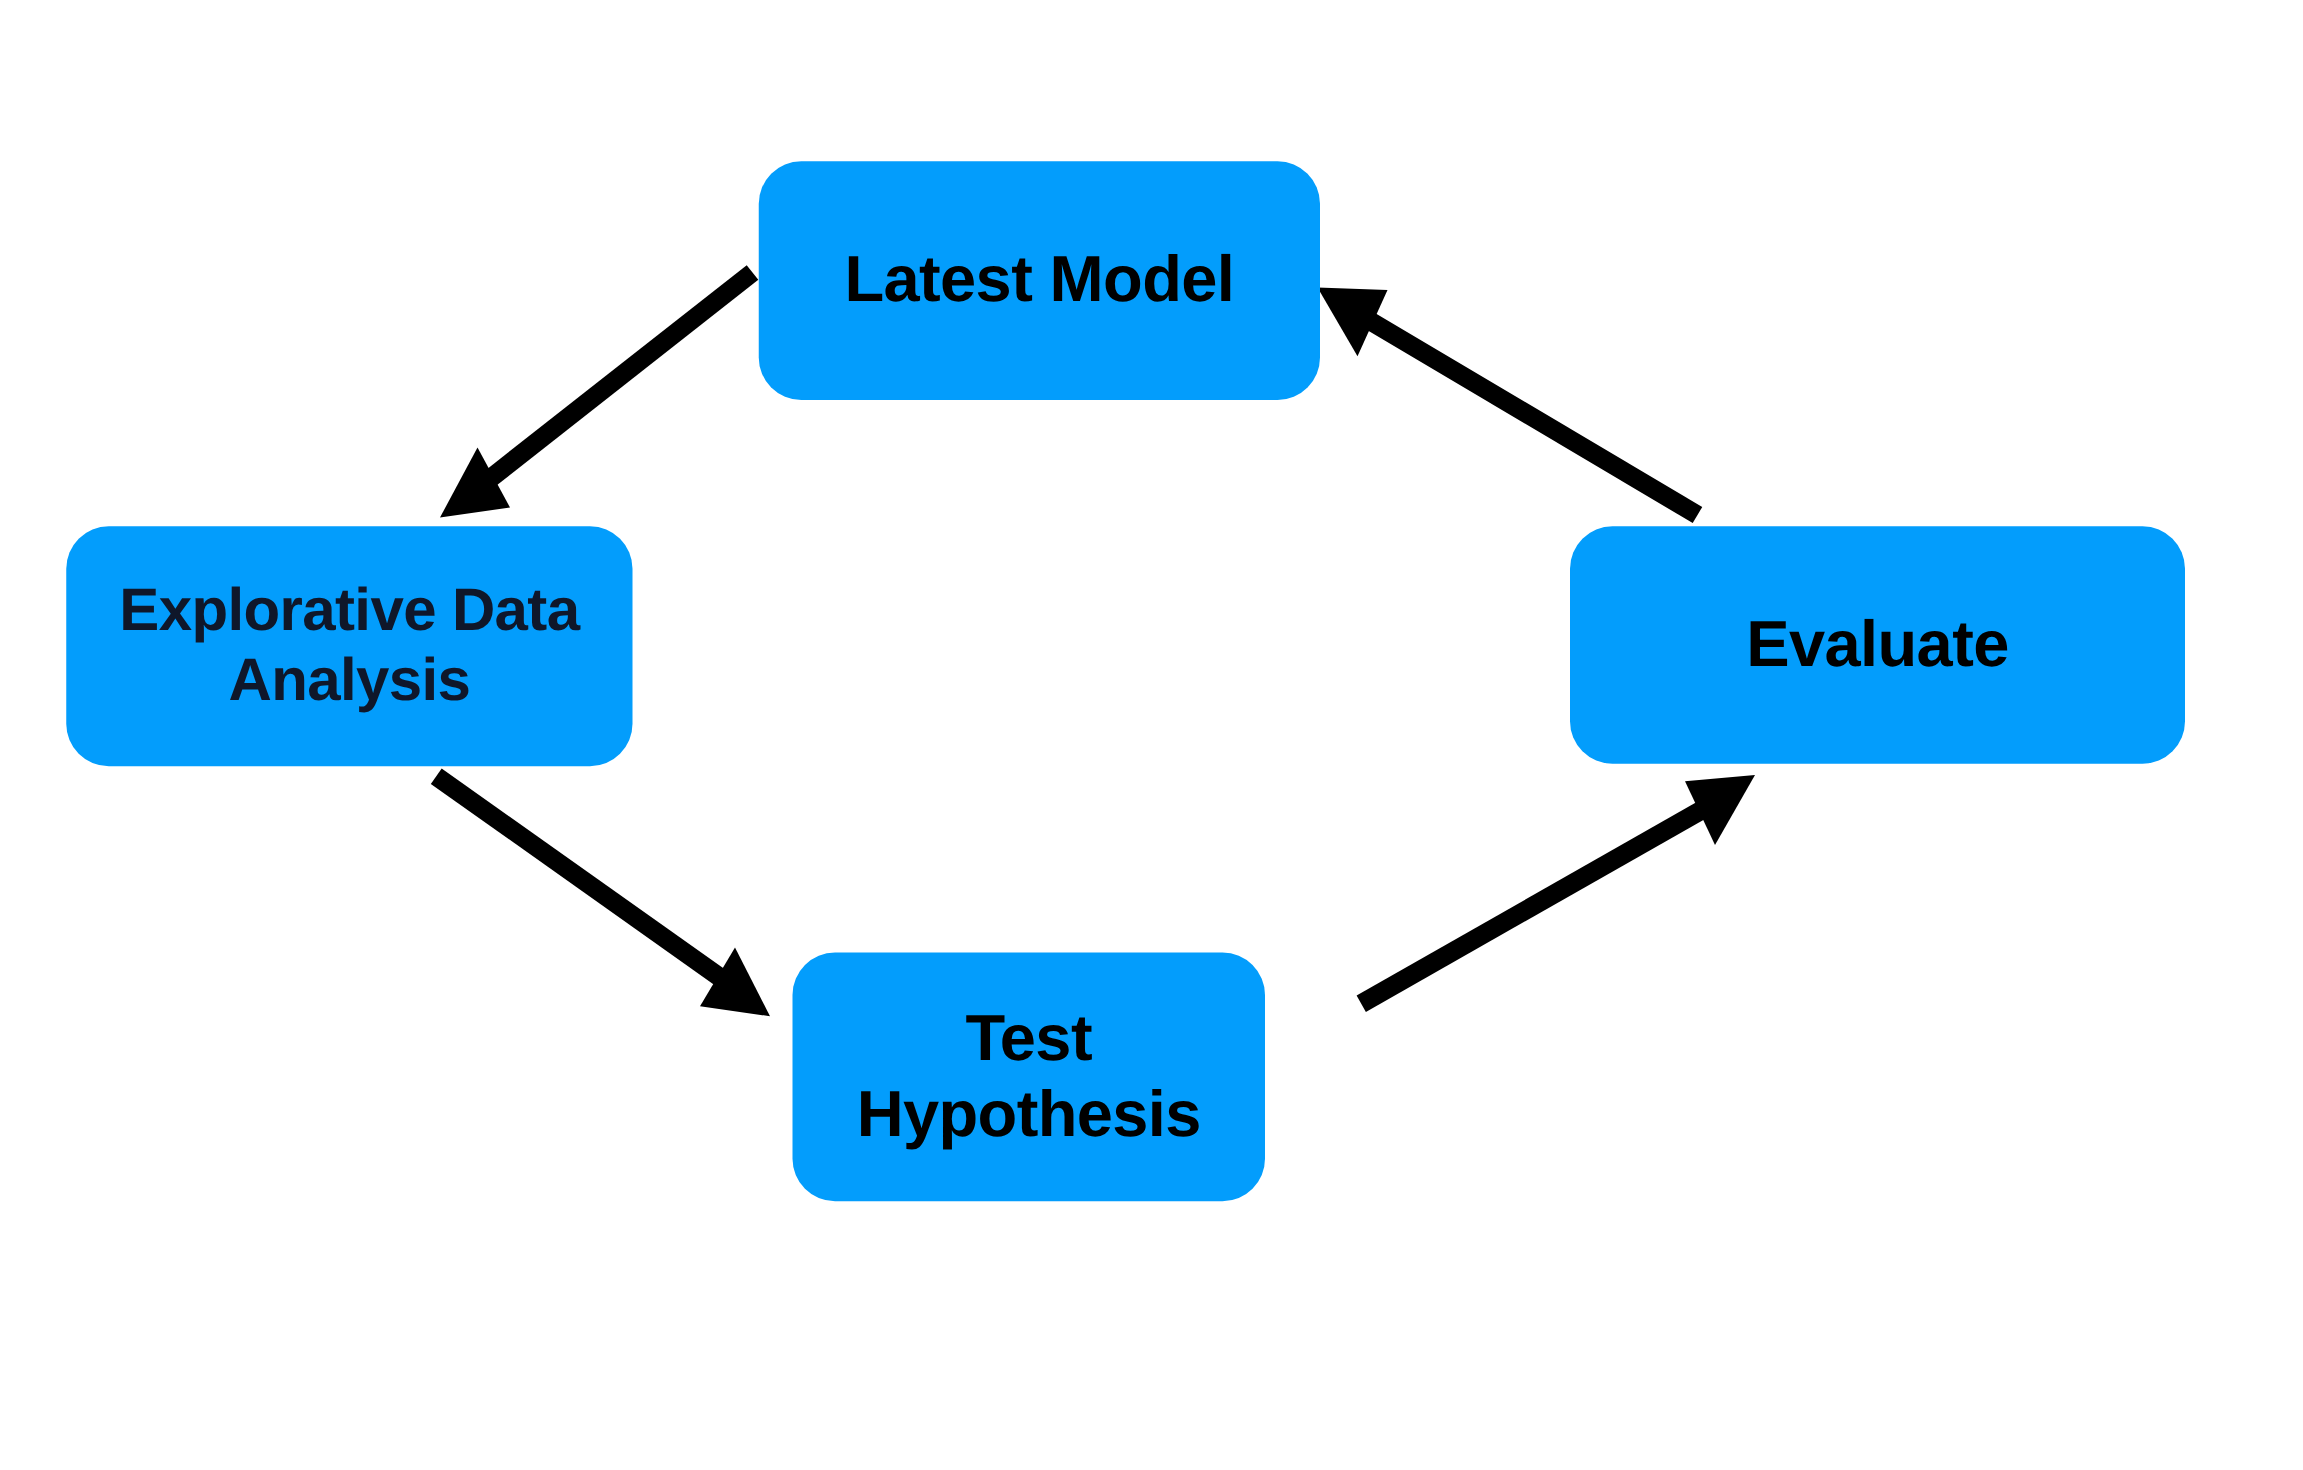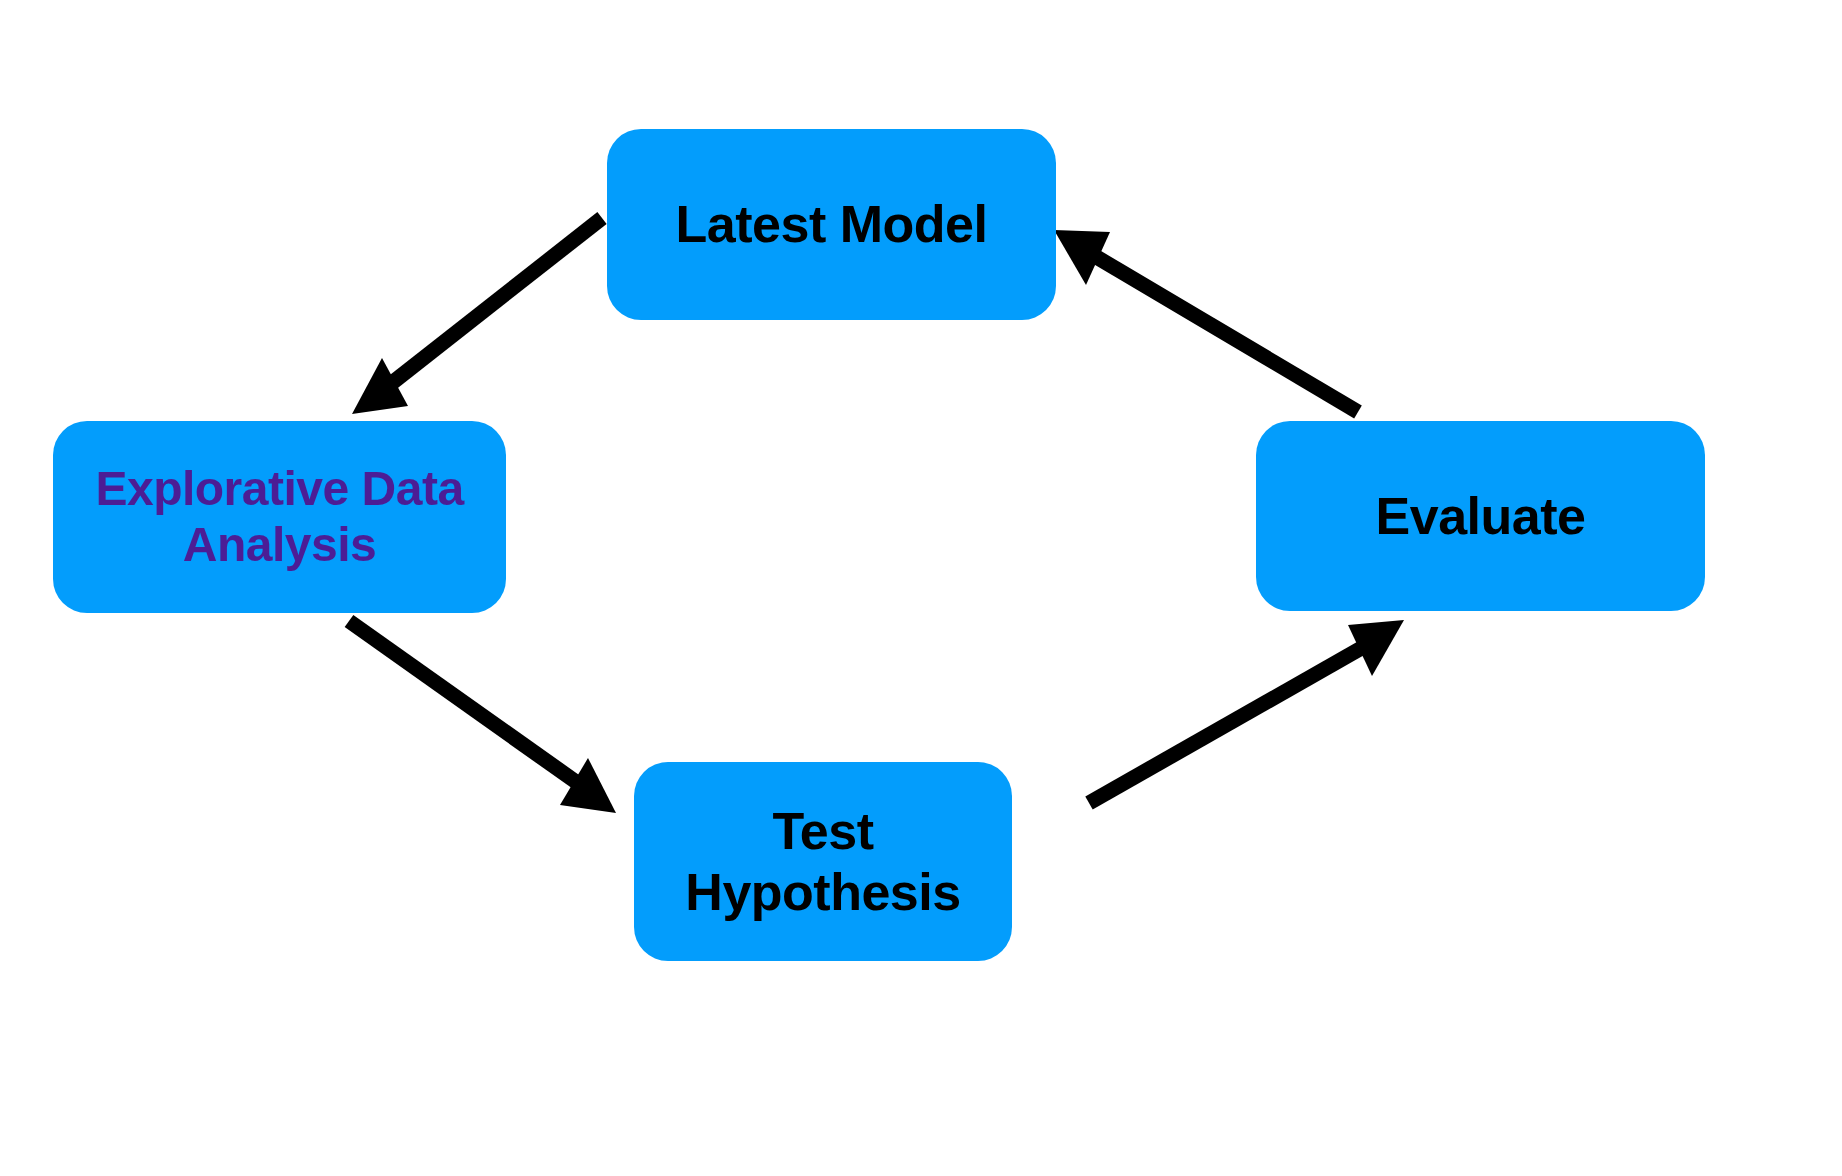--- a/index.html
+++ b/index.html
@@ -87,25 +87,25 @@
       <line x1="1358" y1="412" x2="1088" y2="252" stroke="#000000" stroke-width="15" stroke-linecap="butt"></line>
       <polygon points="1054,230 1110,232 1086,285" fill="#000000"></polygon>
     </g>
   </svg>
 
   <div class="node" id="node-latest-model" style="left: 607px; top: 129px; width: 449px; height: 191px; background: rgb(3, 157, 252);">
     <span class="node-label" style="color: rgb(0, 0, 0);">Latest Model</span>
   </div>
 
   <div class="node" id="node-eda" style="left: 53px; top: 421px; width: 453px; height: 192px; background: rgb(3, 157, 252);">
-    <span class="node-label" style="color: #4c1d95;">Explorative Data
+    <span class="node-label" style="color: #0f172a;">Explorative Data
 Analysis</span>
   </div>
 
-  <div class="node" id="node-evaluate" style="left: 1256px; top: 421px; width: 449px; height: 190px; background: rgb(3, 157, 252);">
+  <div class="node" id="node-evaluate" style="left: 1256px; top: 421px; width: 492px; height: 190px; background: rgb(3, 157, 252);">
     <span class="node-label" style="color: rgb(0, 0, 0);">Evaluate</span>
   </div>
 
   <div class="node" id="node-test-hypothesis" style="left: 634px; top: 762px; width: 378px; height: 199px; background: rgb(3, 157, 252);">
     <span class="node-label" style="color: rgb(0, 0, 0);">Test Hypothesis</span>
   </div>
 
 </div>
 
 </body></html>

